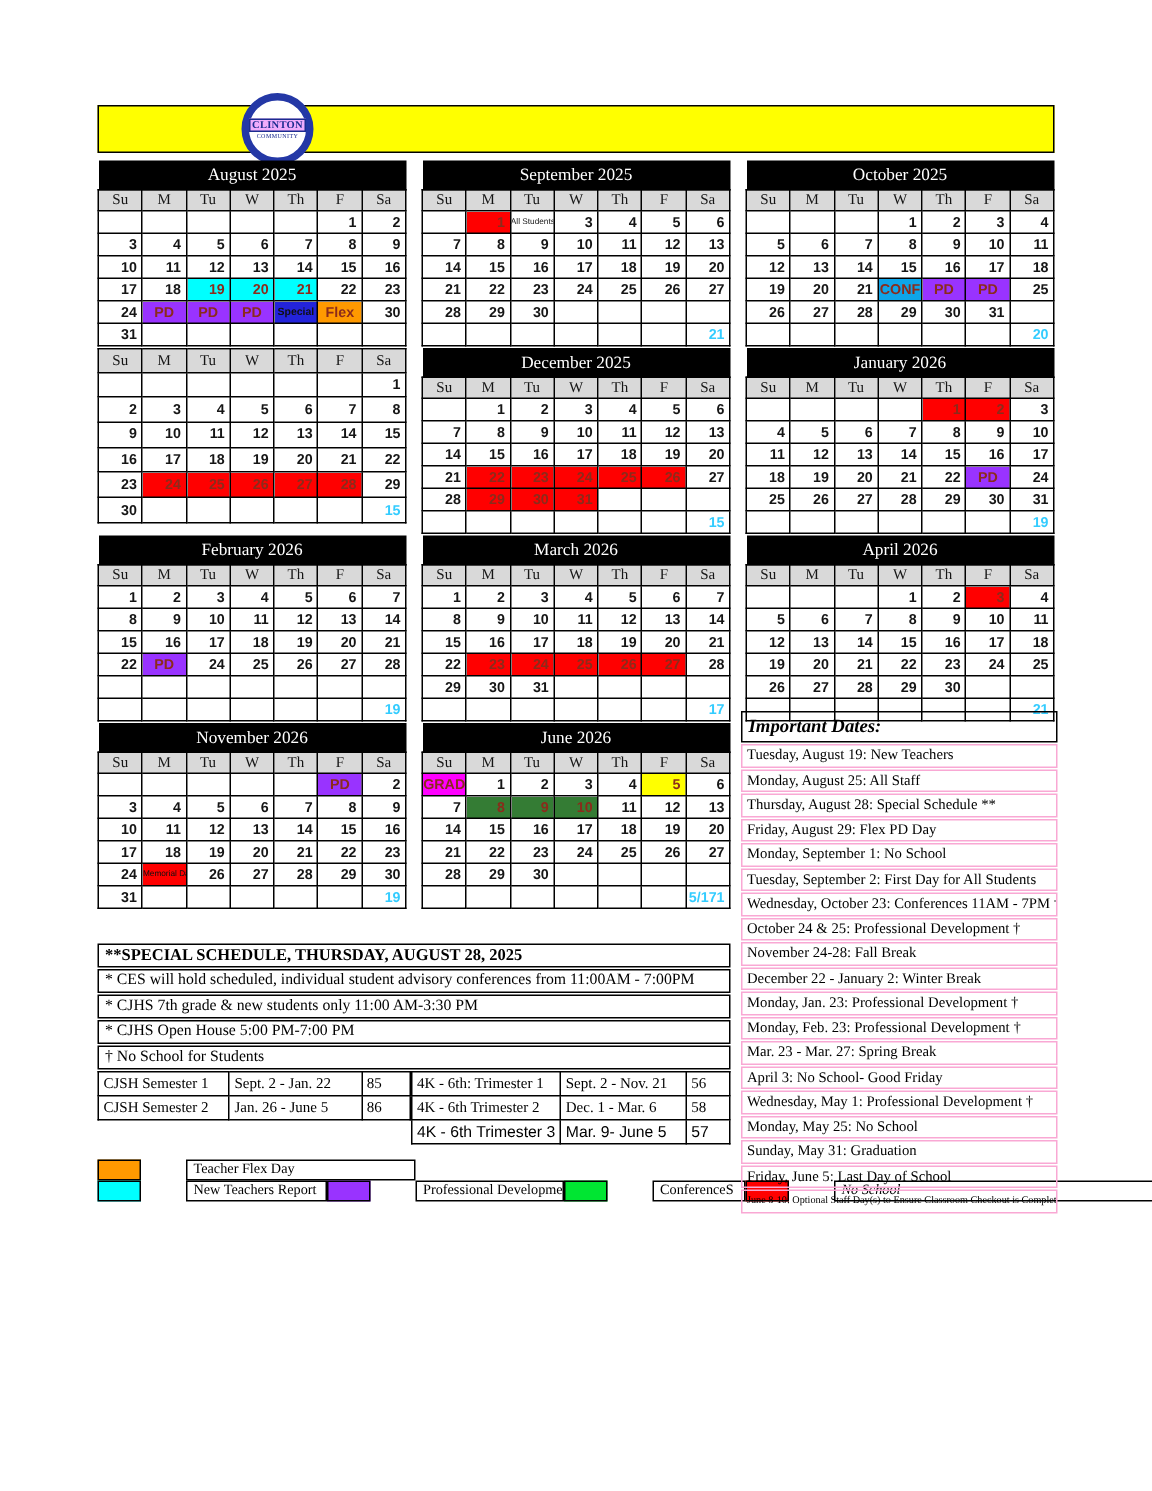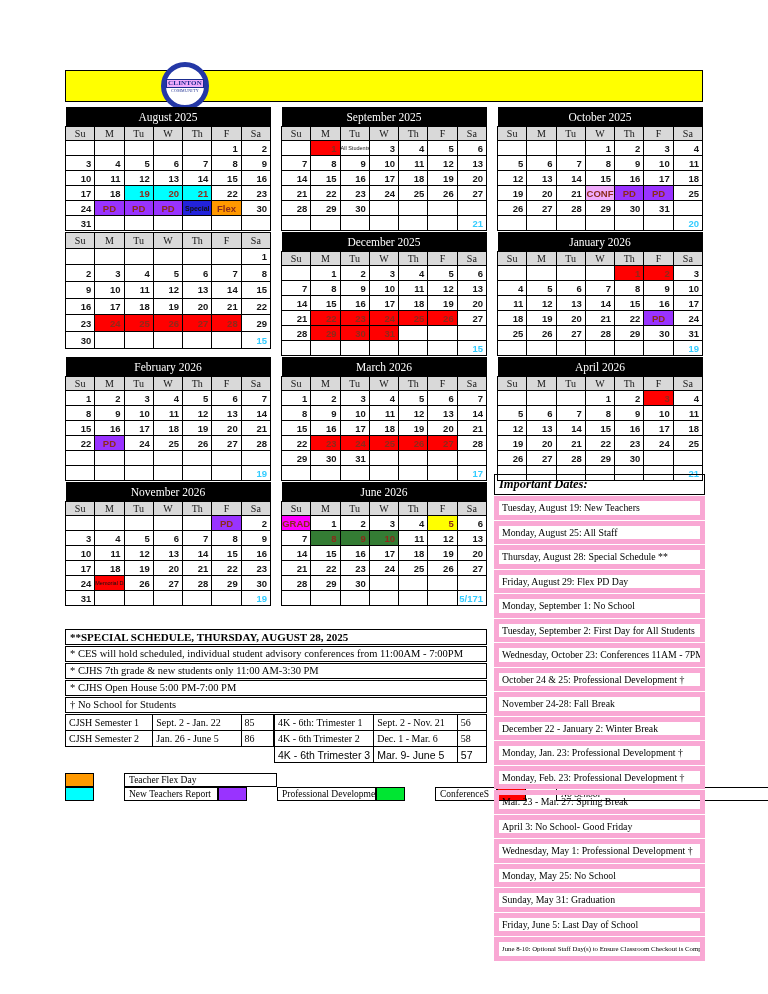--- a/index.html
+++ b/index.html
@@ -34,21 +34,21 @@
   .month td.c-txt{text-align:center;padding:0;}
   .month td.tiny{font-size:5.5px;text-align:center;padding:0;font-weight:normal;}
   .month td.sm{font-size:7px;text-align:center;padding:0;}
   .month td.count{color:#33CCFF;}
   .month td.on-color{color:#8B2B1B;}
   .month td.sm.on-color,.month td.tiny.on-color{color:#101010;}
 
   
   #important-dates{position:absolute;left:429px;top:367px;width:211px;}
   .idate-title{border:1px solid #000;font-weight:bold;font-style:italic;font-size:12.5px;padding:2px 4px;margin-bottom:1px;}
-  .idate-item{border:5px solid #f9a8d4;font-size:9.8px;padding:1px 3px;margin-bottom:1px;white-space:nowrap;overflow:hidden;line-height:11.5px;}
+  .idate-item{border:1px solid #f9a8d4;font-size:9.8px;padding:1px 3px;margin-bottom:1px;white-space:nowrap;overflow:hidden;line-height:11.5px;}
   .idate-item.small{font-size:6.8px;}
 
   
   #special-schedule{margin-top:30px;width:422px;}
   .ss-row{border:1px solid #000;font-size:10.5px;padding:1px 4px;margin-bottom:1px;line-height:12px;}
   .ss-title{font-weight:bold;font-size:11px;}
 
   
   #terms{display:flex;width:422px;align-items:flex-start;}
   table.terms{border-collapse:collapse;font-size:10px;}
@@ -264,21 +264,21 @@
               <td>14</td>
               <td>15</td>
               <td>16</td>
               <td>17</td>
               <td>18</td>
             </tr>
             <tr>
               <td>19</td>
               <td>20</td>
               <td>21</td>
-              <td class="on-color c-txt" style="background-color: #f0abfc;">CONF</td>
+              <td class="on-color c-txt" style="background-color: #0ea5e9;">CONF</td>
               <td class="on-color c-txt" style="background-color: rgb(153, 51, 255);">PD</td>
               <td class="on-color c-txt" style="background-color: rgb(153, 51, 255);">PD</td>
               <td>25</td>
             </tr>
             <tr>
               <td>26</td>
               <td>27</td>
               <td>28</td>
               <td>29</td>
               <td>30</td>

